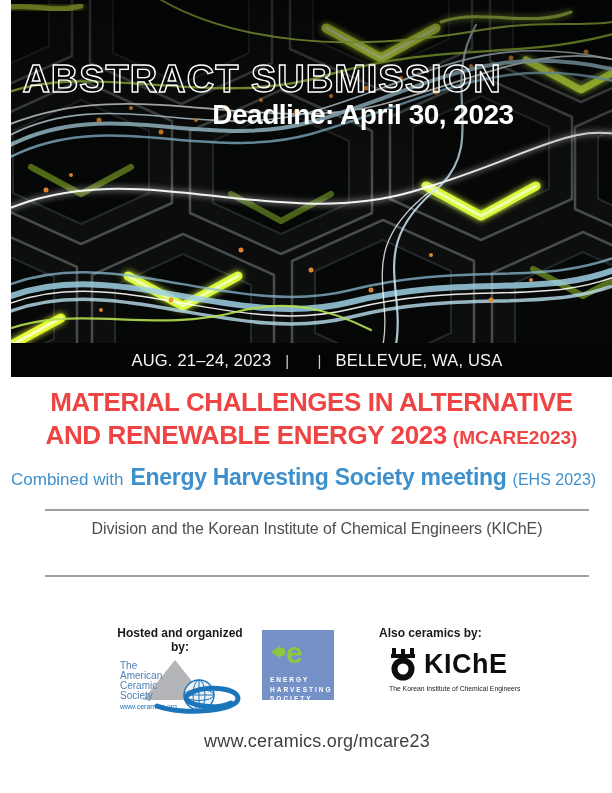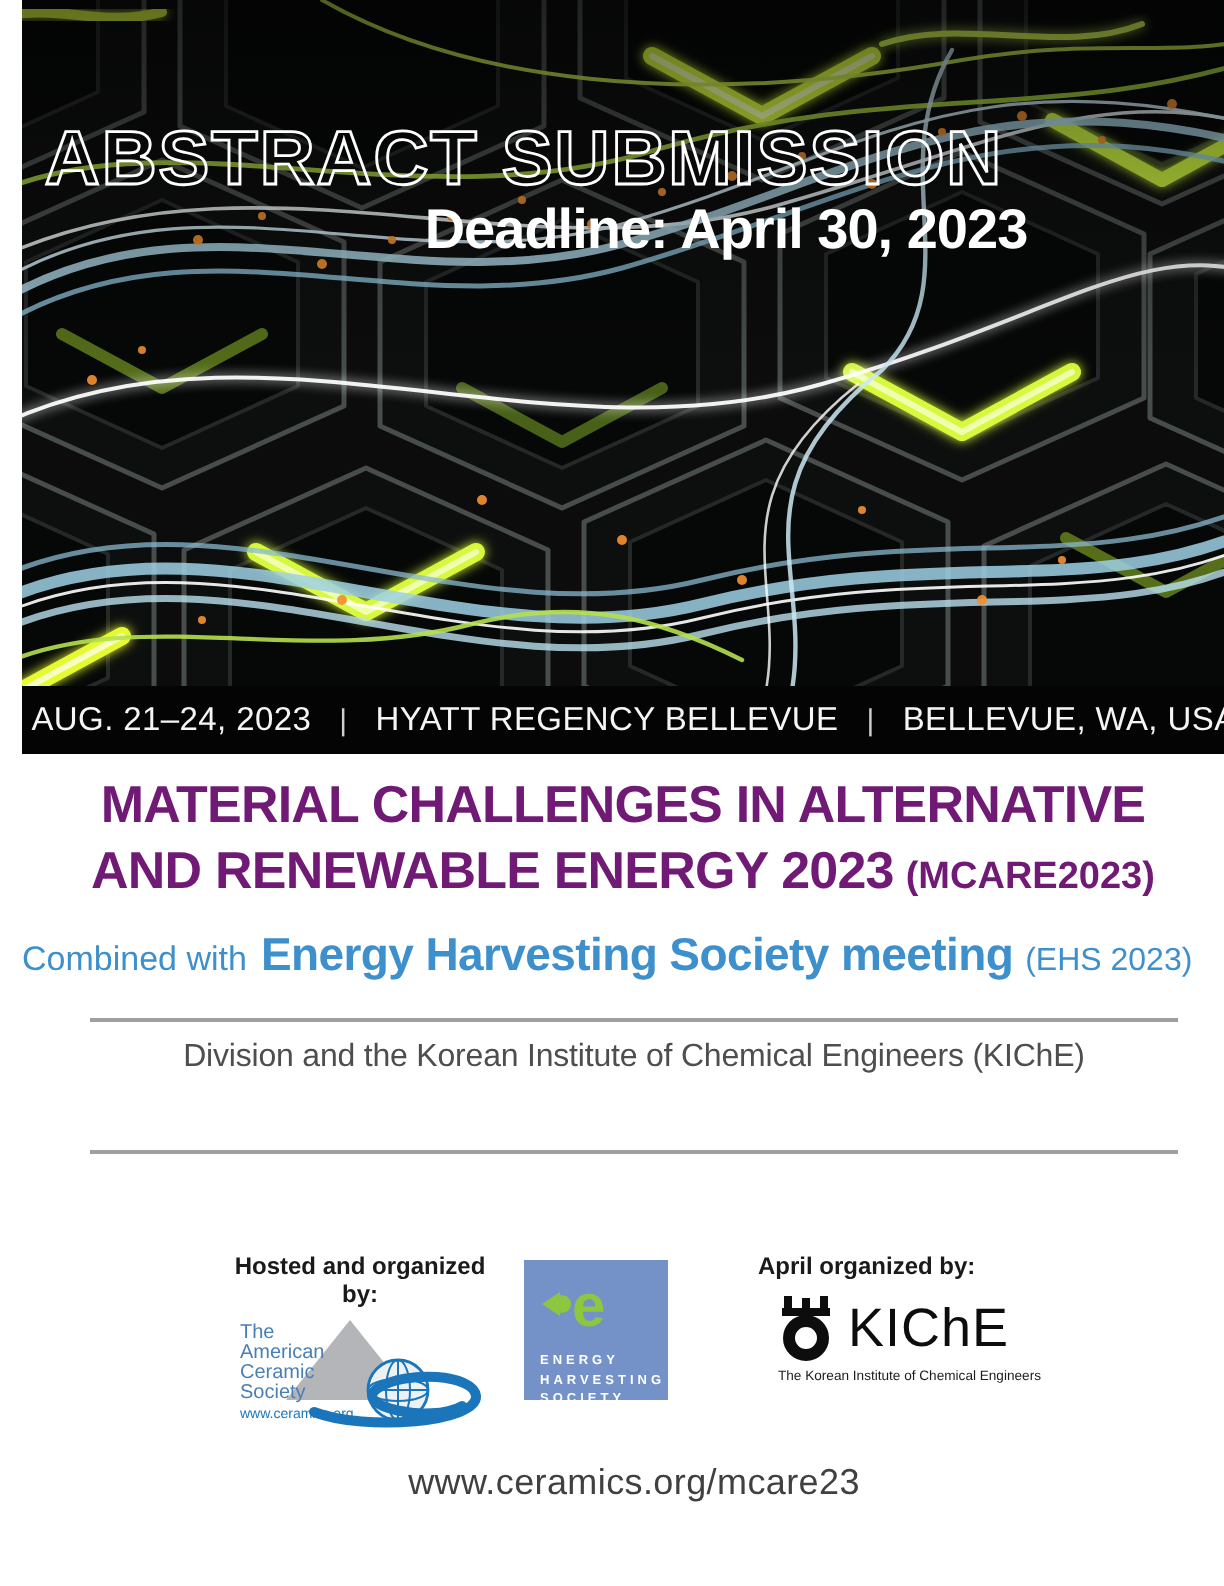--- a/index.html
+++ b/index.html
@@ -12,21 +12,21 @@
   .hero-deadline{font-family:"Liberation Sans",sans-serif;font-weight:700;font-size:28px;letter-spacing:-0.5px;}
 
   
   .info-bar{position:absolute;top:343px;left:0;width:612px;height:34px;background:#040404;
             display:flex;align-items:center;justify-content:center;
             color:#f5f5f5;font-size:16.5px;letter-spacing:.2px;white-space:nowrap;}
   .info-bar .sep{color:#cfcfcf;margin:0 14px;font-size:15px;}
 
   
   .title-block{position:absolute;top:386px;left:0;width:601px;text-align:center;
-               color:#701a75;font-weight:700;line-height:33px;}
+               color:#ef4444;font-weight:700;line-height:33px;}
   .title-line{font-size:26px;letter-spacing:-0.4px;white-space:nowrap;}
   .title-acronym{font-size:19px;letter-spacing:0;margin-left:6px;}
 
   
   .combined{position:absolute;top:461px;left:0;width:528px;text-align:center;color:#3e90cc;
             white-space:nowrap;line-height:32px;}
   .combined .prefix{font-size:17px;font-weight:400;}
   .combined .main{font-size:23px;font-weight:700;letter-spacing:-0.3px;margin-left:7px;}
   .combined .acronym{font-size:16px;font-weight:400;margin-left:6px;}
 
@@ -44,21 +44,21 @@
   .acers-logo{display:inline-block;}
 
   .ehs-logo{position:absolute;left:251px;top:630px;width:72px;height:70px;background:#7492c8;
             box-sizing:border-box;padding:7px 0 0 8px;}
   .ehs-text{margin-top:4px;color:#ffffff;font-size:6.5px;font-weight:700;letter-spacing:2px;line-height:9.5px;}
 
   .org-right{position:absolute;left:366px;top:626px;width:150px;}
   .org-right .org-label{display:block;margin-bottom:8px;margin-left:2px;}
   .kiche-logo{margin-left:12px;}
   .kiche-row{display:flex;align-items:center;}
-  .kiche-name{font-size:27px;font-weight:400;color:#0d0d0d;letter-spacing:.5px;margin-left:7px;}
+  .kiche-name{font-size:27px;font-weight:700;color:#0d0d0d;letter-spacing:.5px;margin-left:7px;}
   .kiche-caption{font-size:6.8px;color:#1c1c1c;margin-top:4px;white-space:nowrap;}
 
   
   .footer-url{position:absolute;top:731px;left:0;width:612px;text-align:center;
               font-size:18px;color:#3f4041;letter-spacing:.2px;}
 </style>
 </head>
 <body>
 
 <div class="page">
@@ -211,21 +211,20 @@
 
     <rect x="0" y="0" width="612" height="190" fill="url(#fade)"></rect>
 
     <text class="hero-title" x="251" y="92" text-anchor="middle" fill="none" stroke="#ffffff" stroke-width="1.4">ABSTRACT SUBMISSION</text>
     <text class="hero-deadline" x="352" y="124" text-anchor="middle" fill="#ffffff">Deadline: April 30, 2023</text>
   </svg>
 
   <div class="info-bar">
     <span>AUG. 21–24, 2023</span>
     <span class="sep">|</span>
-    <span>HYATT REGENCY BELLEVUE</span>
     <span class="sep">|</span>
     <span>BELLEVUE, WA, USA</span>
   </div>
 
   <div class="title-block">
     <div class="title-line">MATERIAL CHALLENGES IN ALTERNATIVE</div>
     <div class="title-line"><span>AND RENEWABLE ENERGY 2023</span><span class="title-acronym">(MCARE2023)</span></div>
   </div>
 
   <div class="combined">
@@ -267,21 +266,21 @@
       <text x="16" y="26" font-family="Liberation Sans, sans-serif" font-size="30" font-weight="700" fill="#8dc63f">e</text>
     </svg>
     <div class="ehs-text">
       <div>ENERGY</div>
       <div>HARVESTING</div>
       <div>SOCIETY</div>
     </div>
   </div>
 
   <div class="org-right">
-    <span class="org-label">April organized by:</span>
+    <span class="org-label">Also ceramics by:</span>
     <div class="kiche-logo">
       <div class="kiche-row">
         <svg width="28" height="33" viewBox="0 0 28 33">
           <rect x="3" y="0" width="4" height="7" fill="#0d0d0d"></rect>
           <rect x="12" y="1" width="4" height="6" fill="#0d0d0d"></rect>
           <rect x="21" y="0" width="4" height="7" fill="#0d0d0d"></rect>
           <rect x="2" y="6" width="24" height="4" fill="#0d0d0d"></rect>
           <circle cx="14" cy="21" r="8.5" fill="none" stroke="#0d0d0d" stroke-width="6"></circle>
         </svg>
         <span class="kiche-name">KIChE</span>

